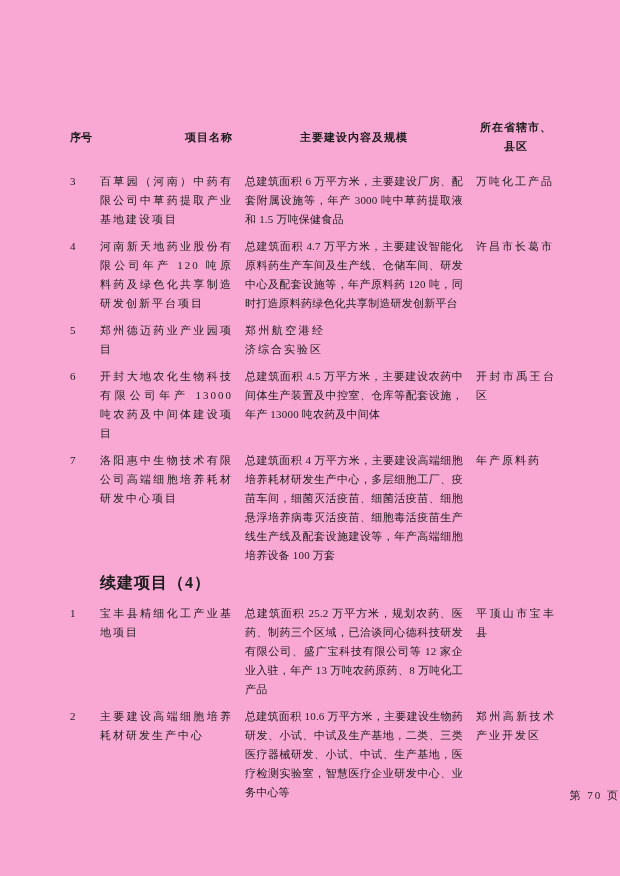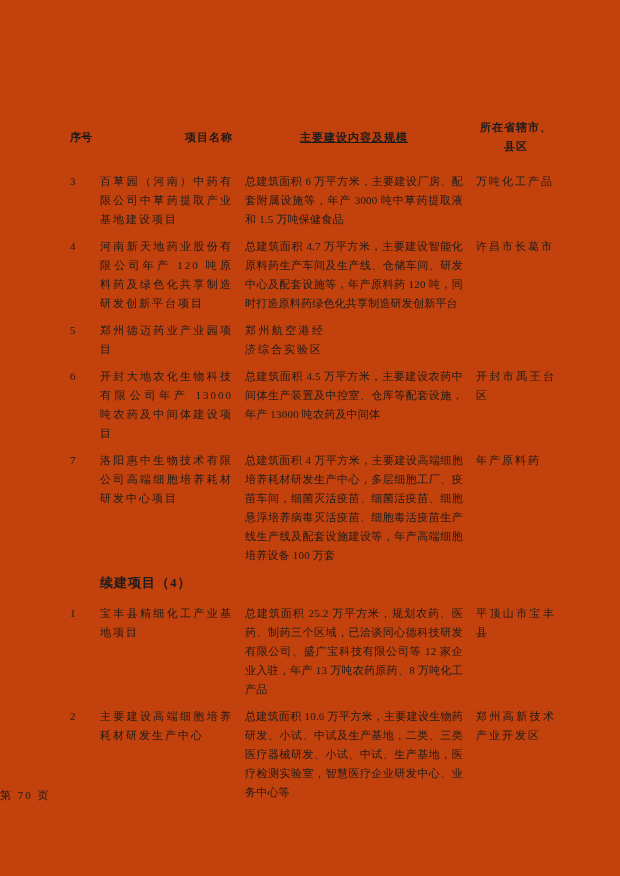--- a/index.html
+++ b/index.html
@@ -1,54 +1,54 @@
 <!DOCTYPE html>
 <html><head>
 <meta charset="utf-8">
 <style>
   * { margin: 0; padding: 0; box-sizing: border-box; }
   html, body { background: #ffffff; }
   .page {
     position: relative;
     width: 620px;
     height: 876px;
-    background: #c2410c;
+    background: #f9a8d4;
     color: #1c1c1c;
     font-family: "Liberation Serif", "DejaVu Serif", serif;
     padding: 118px 64px 0 70px;
     overflow: hidden;
   }
   .trow {
     display: flex;
     align-items: flex-start;
     font-size: 11px;
     line-height: 19px;
     margin-bottom: 8px;
   }
   .c-no   { width: 30px;  flex: none; }
   .c-name { width: 133px; flex: none; margin-right: 12px; text-align: justify; letter-spacing: 2px; }
   .c-content { width: 218px; flex: none; margin-right: 13px; text-align: justify; letter-spacing: 0.2px; }
   .c-loc  { width: 80px;  flex: none; text-align: justify; letter-spacing: 2px; }
   .thead { font-weight: bold; align-items: center; margin-bottom: 16px; }
   .thead .c-name    { text-align: right; letter-spacing: 1px; }
-  .thead .c-content { text-align: center; letter-spacing: 1px; text-decoration: underline; }
+  .thead .c-content { text-align: center; letter-spacing: 1px; }
   .thead .c-loc     { text-align: center; letter-spacing: 1px; }
   .section-label {
-    font-size: 13px;
+    font-size: 16px;
     line-height: 19px;
     font-weight: bold;
     letter-spacing: 1px;
     margin: 4px 0 12px 30px;
   }
   .footer {
     position: absolute;
     top: 786px;
     left: 0;
     width: 620px;
-    text-align: left;
+    text-align: right;
     font-size: 11px;
     line-height: 19px;
     letter-spacing: 2px;
   }
 </style>
 </head>
 <body>
 
 <div class="page">
 

